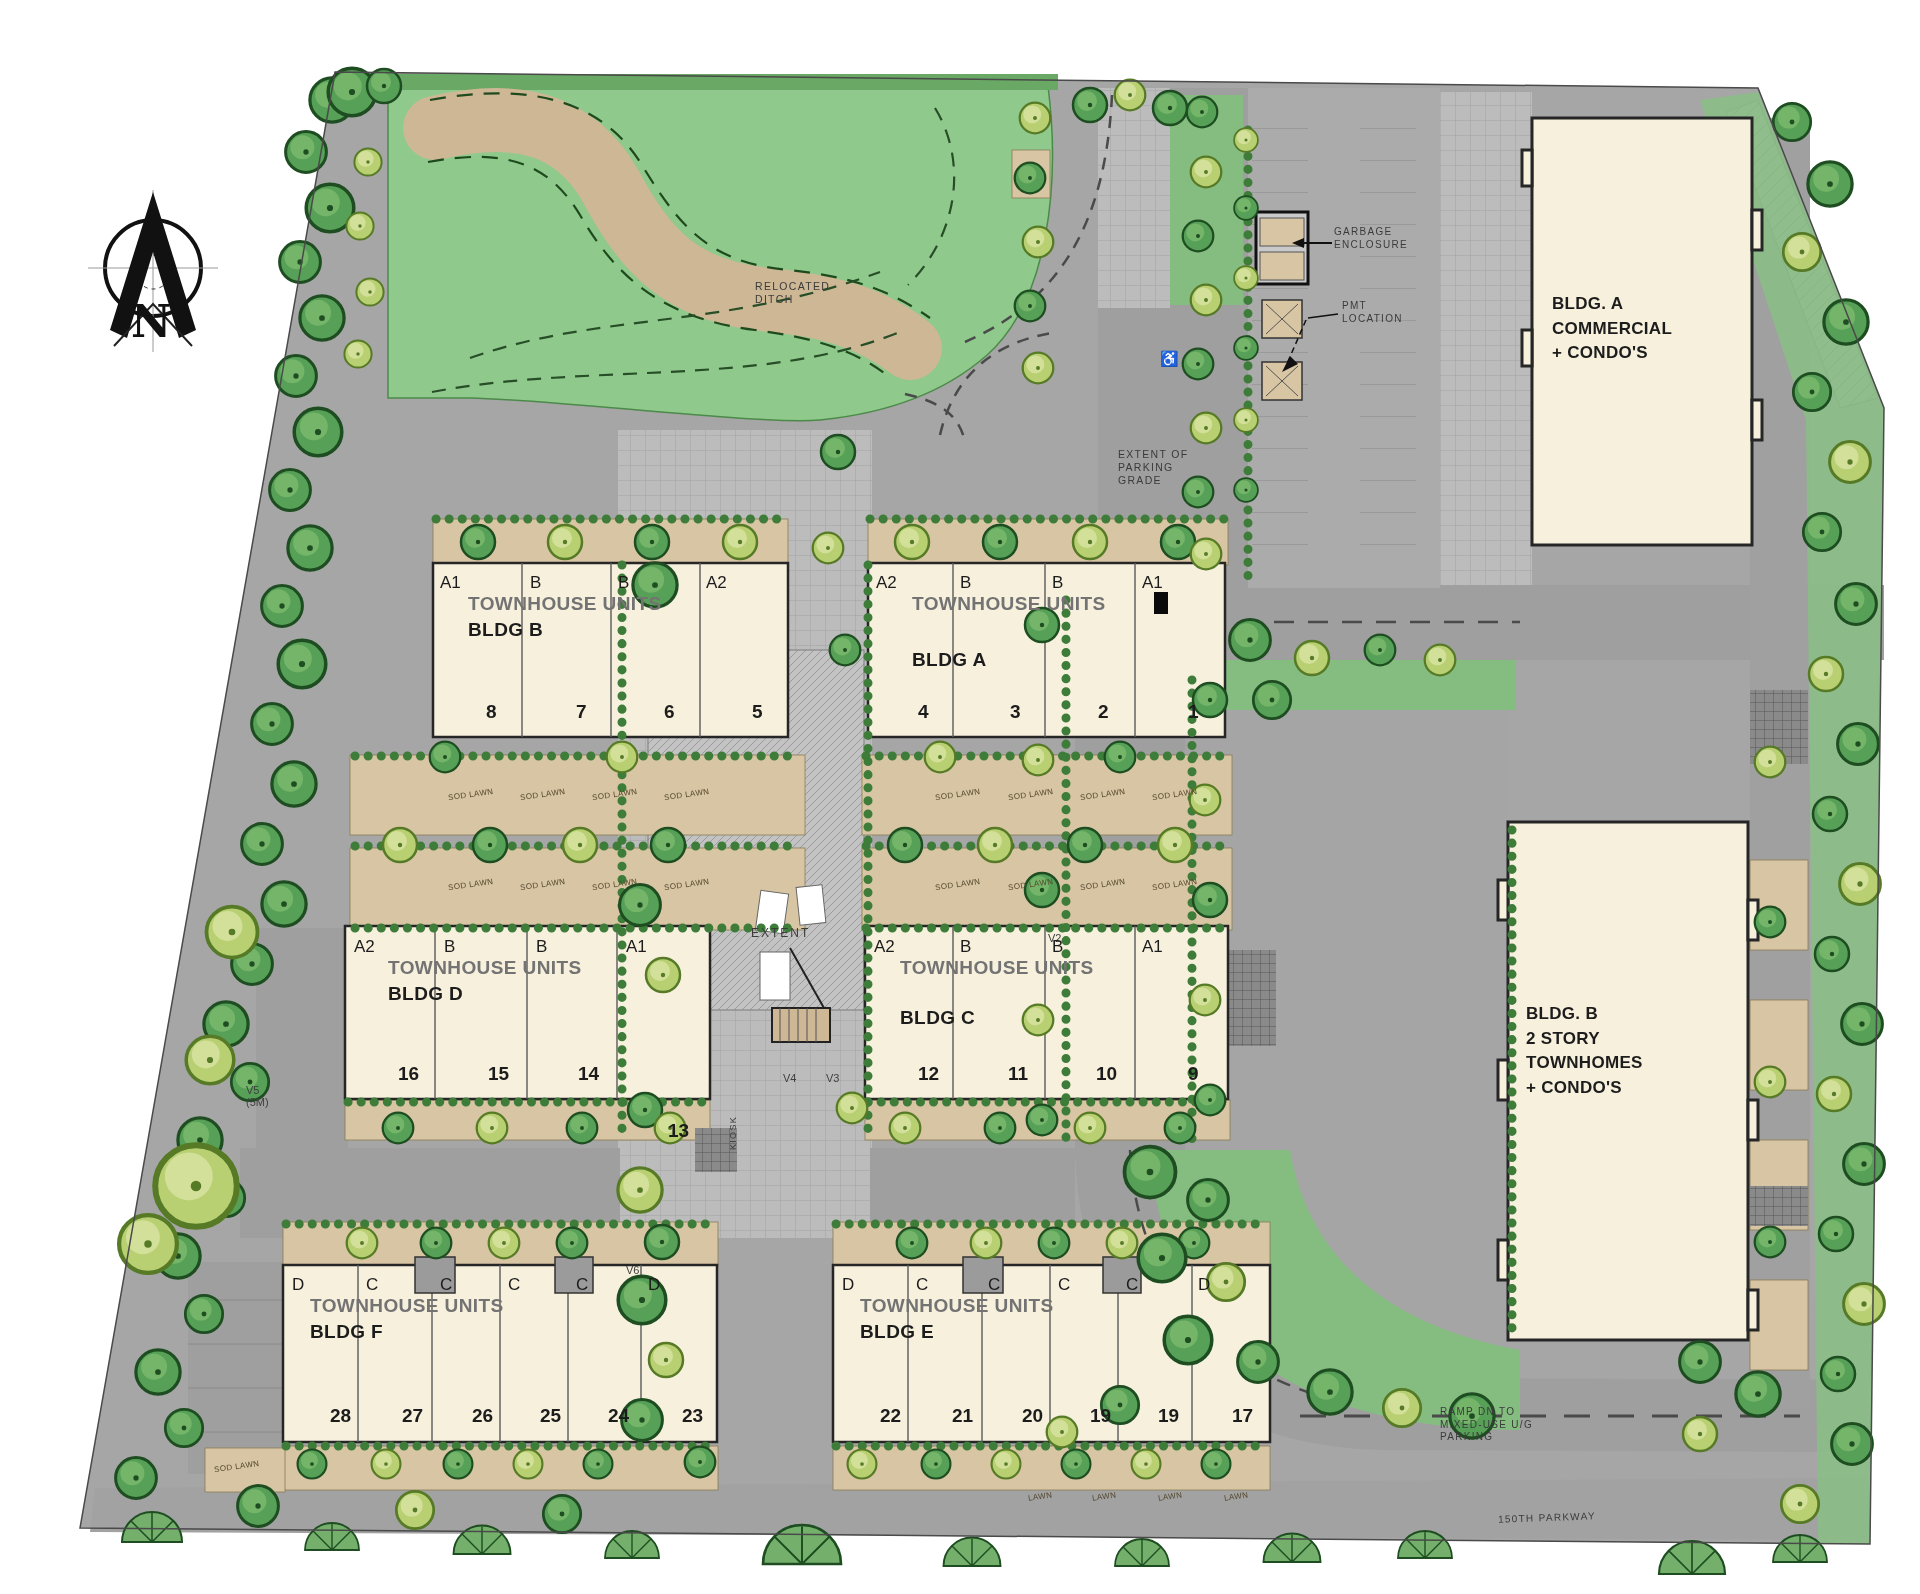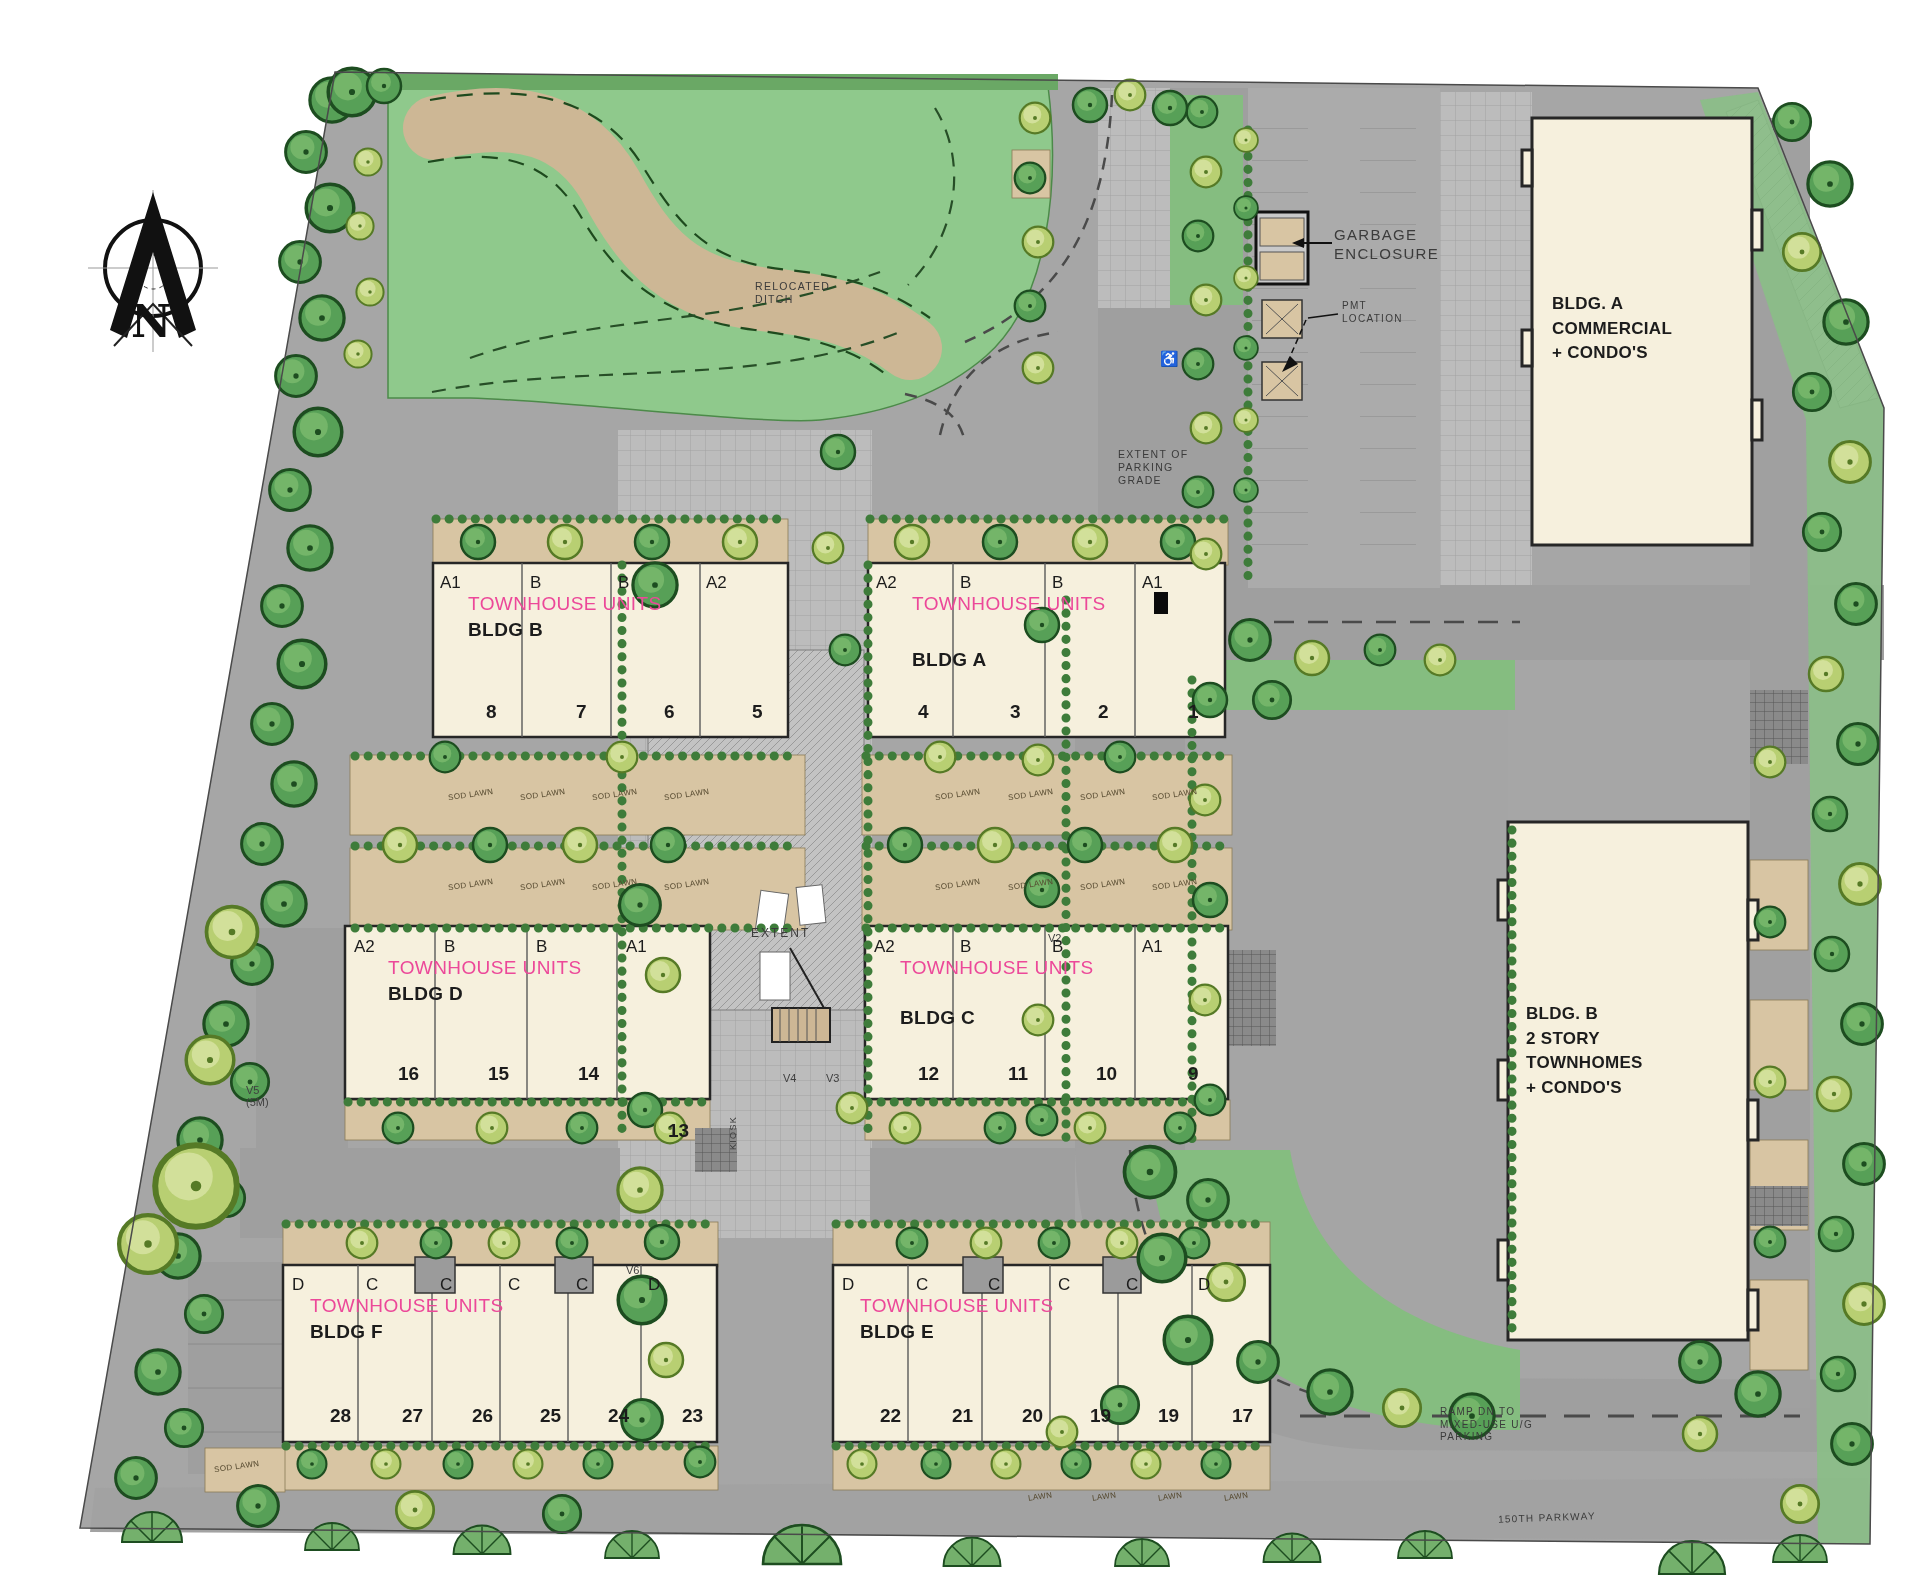--- a/index.html
+++ b/index.html
@@ -1,21 +1,21 @@
 <!DOCTYPE html>
 <html><head>
 <meta charset="utf-8">
 <style>
   html,body{margin:0;padding:0;background:#fff}
   #wrap{position:relative;width:1920px;height:1594px;background:#ffffff;overflow:hidden;
         font-family:"Liberation Sans",sans-serif}
   #plansvg{position:absolute;left:0;top:0}
   .lbl{position:absolute;white-space:pre-line;color:#262626;line-height:1.25;
        font-family:"Liberation Sans",sans-serif}
-  .bt{font-weight:normal;font-size:19px;letter-spacing:.4px;color:#ec4899}
+  .bt{font-weight:bold;font-size:19px;letter-spacing:.4px;color:#737373}
   .st{font-weight:bold;font-size:19px;letter-spacing:.4px;color:#1c1c1c}
   .ut{font-weight:normal;font-size:17px;color:#1c1c1c}
   .un{font-weight:bold;font-size:19px;color:#1c1c1c}
   .big{font-weight:bold;font-size:17px;line-height:1.45;letter-spacing:.3px;color:#1c1c1c}
   .hand{font-size:10.5px;letter-spacing:1.3px;color:#3b3b3b}
   .tiny{font-size:8px;letter-spacing:.4px;color:#55492f;transform:rotate(-8deg)}
   .vt{font-size:11px;color:#404040;line-height:1.1}
   .north{font-family:"DejaVu Serif",serif;font-weight:bold;font-size:44px;color:#111}
   .hc{font-size:15px;color:#333}
 </style>
@@ -442,21 +442,21 @@
     <circle cx="153" cy="272" r="17" fill="none" stroke="#333" stroke-dasharray="4 4"></circle>
     <path d="M153,192 L196,330 L179,338 L153,252 L127,338 L110,330 Z" fill="#111"></path>
     <path d="M114,346 L153,304 L192,346" fill="none" stroke="#222" stroke-width="2"></path>
   </g>
 </svg>
 
 <div class="lbl north" style="left:131px;top:294px">N</div>
 
 <div class="lbl hand" style="left:755px;top:280px">RELOCATED
 DITCH</div>
-<div class="lbl hand" style="left:1334px;top:226px;font-size:15px">GARBAGE
+<div class="lbl hand" style="left:1334px;top:226px;font-size:10px">GARBAGE
 ENCLOSURE</div>
 <div class="lbl hand" style="left:1342px;top:300px;font-size:10px">PMT
 LOCATION</div>
 <div class="lbl hand" style="left:1118px;top:448px">EXTENT OF
 PARKING
 GRADE</div>
 <div class="lbl hand" style="left:751px;top:926px;font-size:12px;letter-spacing:2px">EXTENT</div>
 <div class="lbl hand" style="left:728px;top:1150px;font-size:9px;transform-origin:0 0;transform:rotate(-90deg)">KIOSK</div>
 <div class="lbl hand" style="left:1440px;top:1406px;width:134px;font-size:10px">RAMP DN TO
 MIXED-USE U/G

